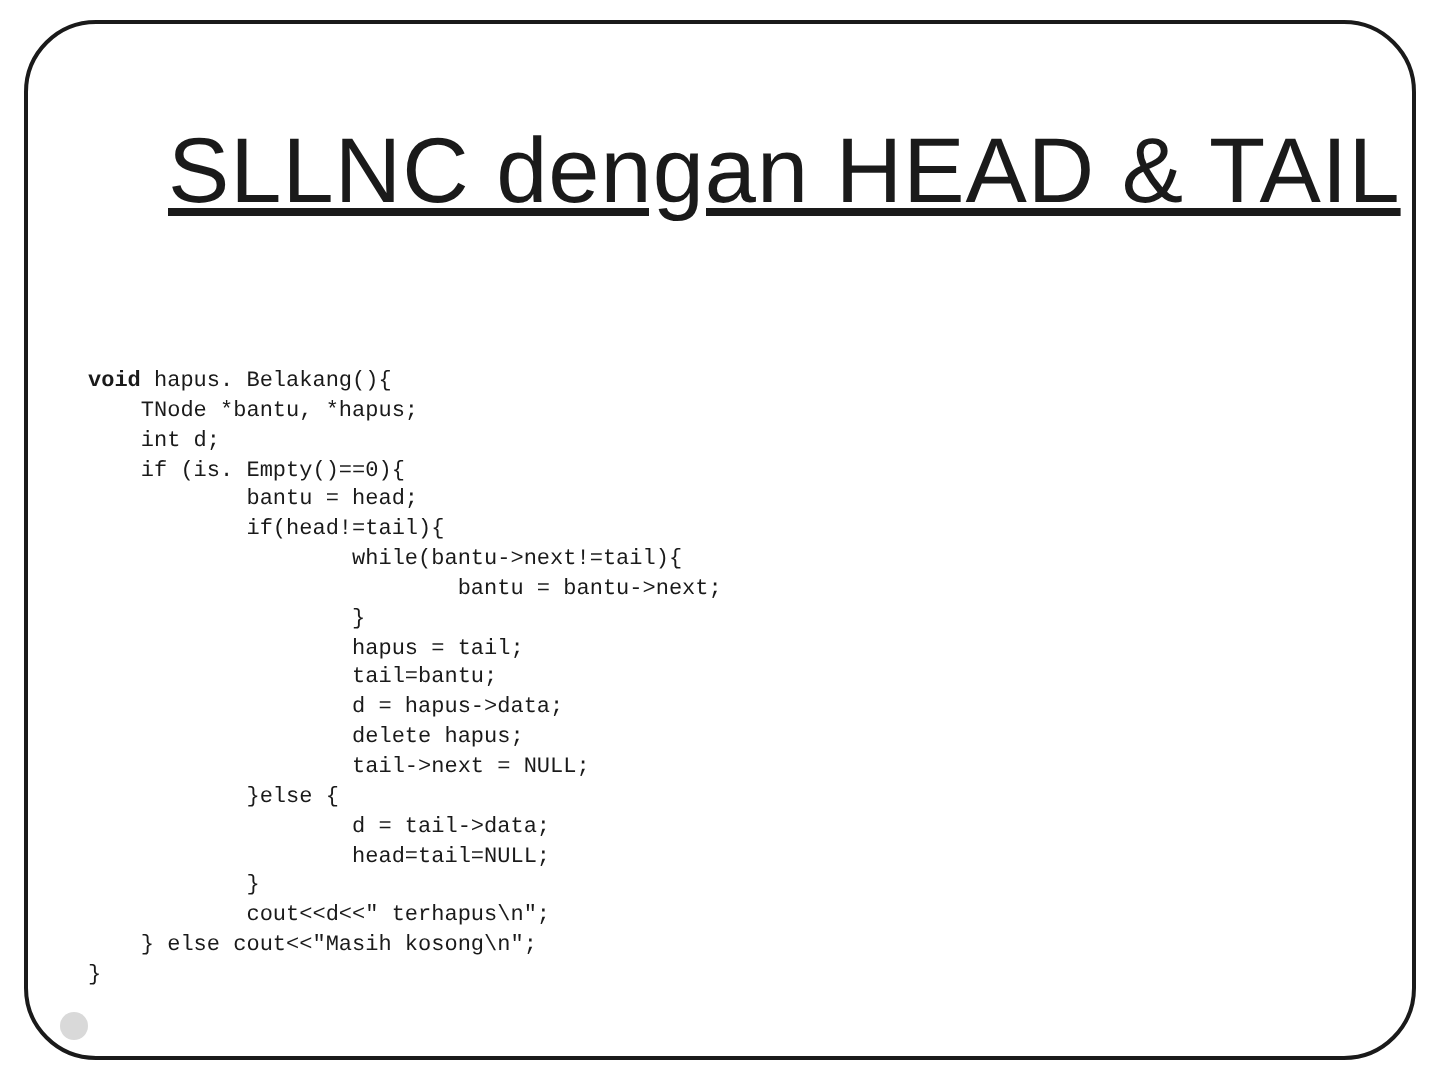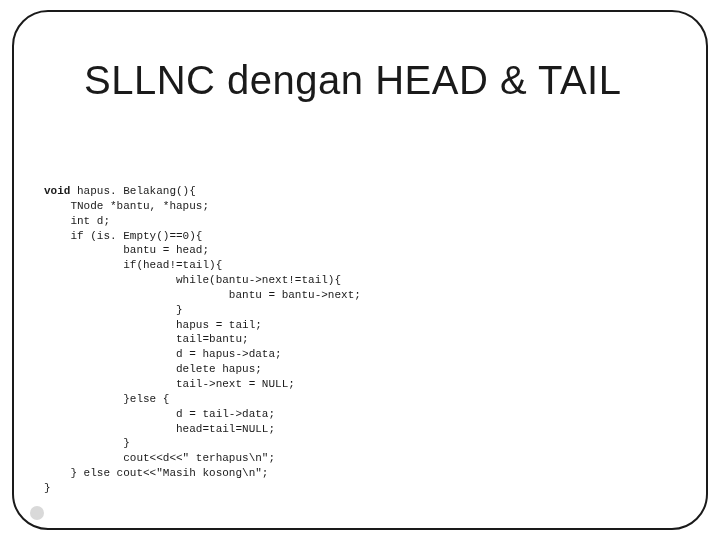--- a/index.html
+++ b/index.html
@@ -16,25 +16,26 @@
     top: 10px;
     width: 696px;
     height: 520px;
     border: 2px solid #1a1a1a;
     border-radius: 36px;
   }
   .title {
     position: absolute;
     left: 84px;
     top: 58px;
-    font-size: 40px;
+    font-size: 46px;
     font-weight: 400;
     letter-spacing: 0.5px;
     color: #1a1a1a;
     font-family: Arial, Helvetica, sans-serif;
+    text-decoration: underline;
   }
   .subtitle {
     position: absolute;
     left: 44px;
     top: 152px;
     font-size: 11px;
     text-decoration: underline;
     color: #1a1a1a;
     font-family: "Times New Roman", Times, serif;
   }

